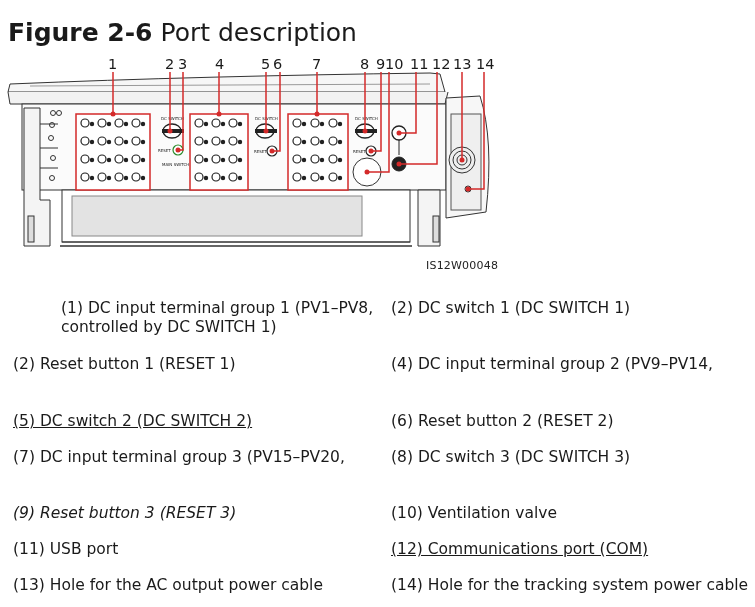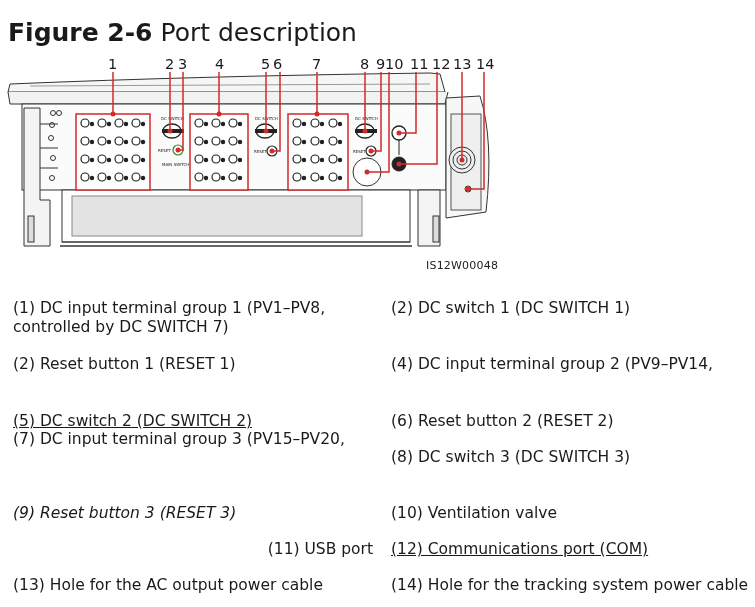--- a/index.html
+++ b/index.html
@@ -226,52 +226,52 @@
       <circle cx="399" cy="164" r="2.5" fill="#d42a2a" stroke="none"></circle>
       <polyline points="462,72 462,160"></polyline>
       <circle cx="462" cy="160" r="2.5" fill="#d42a2a" stroke="none"></circle>
       <polyline points="484,72 484,189 468,189"></polyline>
       <circle cx="468" cy="189" r="2.5" fill="#d42a2a" stroke="none"></circle>
     </g>
 </svg>
 
 <div class="code">IS12W00048</div>
 
-<div class="desc c1" style="top:299px;">
+<div class="desc c1" style="top:299px;margin-left:48px;">
   <div>(1) DC input terminal group 1 (PV1–PV8,</div>
-    <div>controlled by DC SWITCH 7)</div>
+    <div>controlled by DC SWITCH 1)</div>
 </div>
 <div class="desc c2" style="top:299px;">
   <div>(2) DC switch 1 (DC SWITCH 1)</div>
 </div>
 <div class="desc c1" style="top:355px;">
   <div>(2) Reset button 1 (RESET 1)</div>
 </div>
 <div class="desc c2" style="top:355px;">
   <div>(4) DC input terminal group 2 (PV9–PV14,</div>
 </div>
 <div class="desc c1" style="top:412px;text-decoration:underline;">
   <div>(5) DC switch 2 (DC SWITCH 2)</div>
 </div>
 <div class="desc c2" style="top:412px;">
   <div>(6) Reset button 2 (RESET 2)</div>
 </div>
-<div class="desc c1" style="top:430px;">
+<div class="desc c1" style="top:448px;">
   <div>(7) DC input terminal group 3 (PV15–PV20,</div>
 </div>
 <div class="desc c2" style="top:448px;">
   <div>(8) DC switch 3 (DC SWITCH 3)</div>
 </div>
 <div class="desc c1" style="top:504px;font-style:italic;">
   <div>(9) Reset button 3 (RESET 3)</div>
 </div>
 <div class="desc c2" style="top:504px;">
   <div>(10) Ventilation valve</div>
 </div>
-<div class="desc c1" style="top:540px;text-align:right;">
+<div class="desc c1" style="top:540px;">
   <div>(11) USB port</div>
 </div>
 <div class="desc c2" style="top:540px;text-decoration:underline;">
   <div>(12) Communications port (COM)</div>
 </div>
 <div class="desc c1" style="top:576px;">
   <div>(13) Hole for the AC output power cable</div>
 </div>
 <div class="desc c2" style="top:576px;">
   <div>(14) Hole for the tracking system power cable</div>

